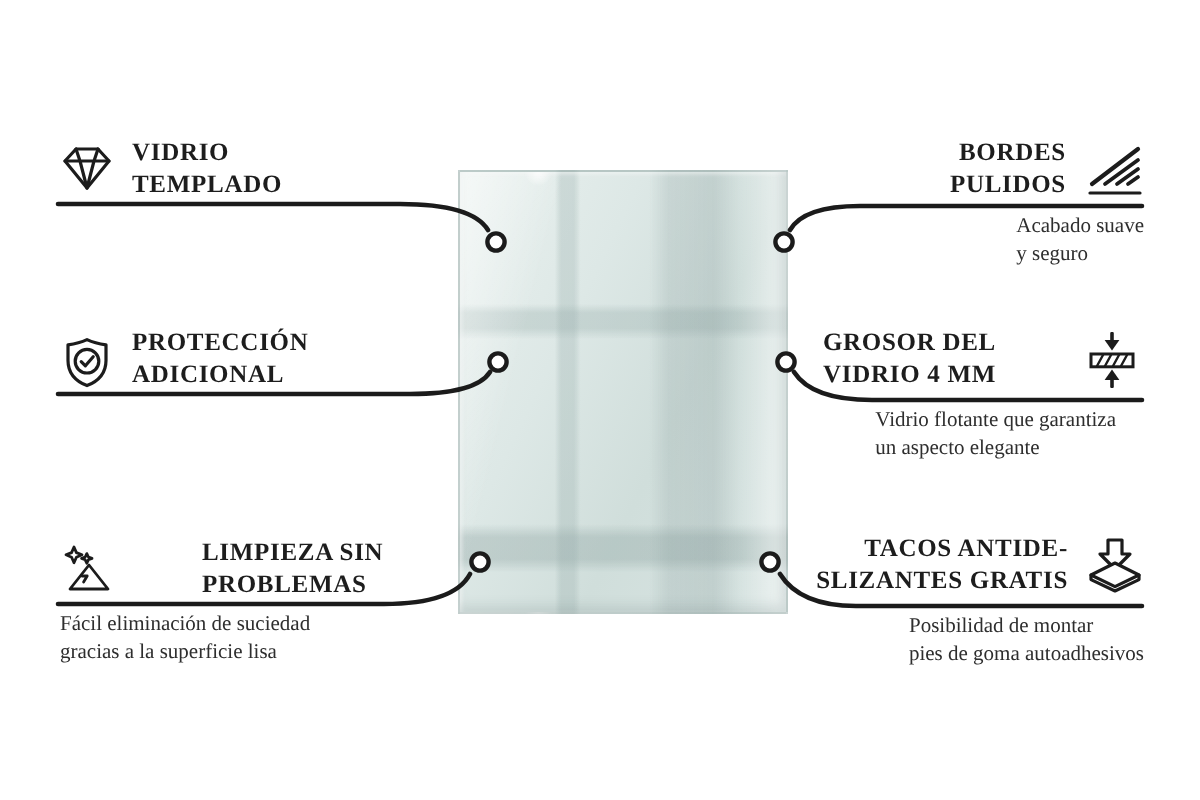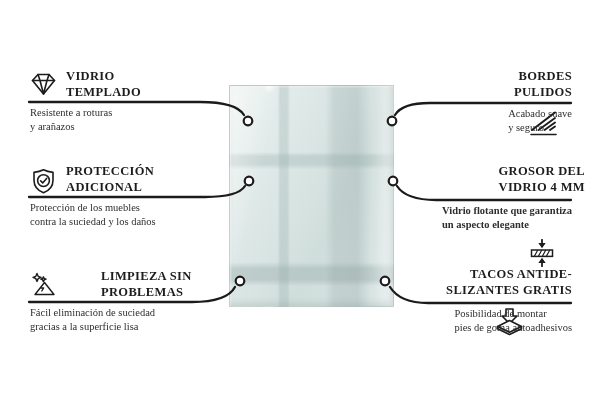--- a/index.html
+++ b/index.html
@@ -20,39 +20,39 @@
       linear-gradient(116deg, #eaf1ef 0%, #dde8e6 34%, #d0dedb 62%, #d9e5e3 100%);
     border:1px solid rgba(150,168,166,0.45);
     box-shadow: inset -2px -3px 6px rgba(110,132,132,0.20), inset 1px 1px 2px rgba(255,255,255,0.6);
   }
   
   .connectors{position:absolute;left:0;top:0;width:600px;height:400px;pointer-events:none;}
   .connectors path{fill:none;stroke:#1b1b1b;stroke-width:2.3;stroke-linecap:round;}
   .connectors circle{fill:#ffffff;stroke:#1b1b1b;stroke-width:2.2;}
   
   .feature-header{position:absolute;display:flex;align-items:center;gap:9px;}
-  .feature-header.right{justify-content:space-between;flex-direction:column;}
+  .feature-header.right{justify-content:space-between;}
   .feature-title{
     font-size:12.5px;font-weight:bold;letter-spacing:0.35px;line-height:1.25;
     white-space:pre-line;color:#1d1d1d;
   }
   .feature-header.right .feature-title{text-align:right;}
   .feature-desc{
     position:absolute;font-size:10.5px;line-height:1.32;white-space:pre-line;color:#2e2e2e;
   }
   .feature-desc.right{text-align:left;}
   .icon{flex:0 0 auto;display:block;}
   .icon svg{display:block;}
   
   .hdr-l1{left:30px;top:69px;}   .dsc-l1{left:30px;top:106px;}
   .hdr-l2{left:30px;top:164px;align-items:flex-end;}  .dsc-l2{left:30px;top:201px;}
   .hdr-l3{left:30px;top:269px;gap:44px;}  .dsc-l3{left:30px;top:306px;}
   
   .hdr-r1{right:28px;top:69px;}  .dsc-r1{right:28px;top:107px;}
-  .hdr-r2{right:15px;top:164px;gap:44px;} .dsc-r2{right:28px;top:204px;font-weight:bold;}
+  .hdr-r2{right:30px;top:164px;gap:44px;} .dsc-r2{right:42px;top:204px;}
   .hdr-r3{right:28px;top:267px;} .dsc-r3{right:28px;top:307px;}
 </style>
 </head>
 <body>
 
 <div class="canvas">
 
   <div class="glass"></div>
 
   <svg class="connectors" viewBox="0 0 600 400" xmlns="http://www.w3.org/2000/svg">
@@ -73,36 +73,32 @@
   <div class="feature-header hdr-l1">
     <span class="icon">
       <svg width="27" height="25" viewBox="0 0 27 25" fill="none" stroke="#1c1c1c" stroke-width="1.6" stroke-linejoin="round" stroke-linecap="round">
         <path d="M8,2.5 L19,2.5 L24.5,8.5 L13.5,22 L2.5,8.5 Z"></path>
         <path d="M2.5,8.5 L24.5,8.5 M8,2.5 L10,8.5 L13.5,22 M19,2.5 L17,8.5 L13.5,22"></path>
       </svg>
     </span>
     <span class="feature-title">VIDRIO
 TEMPLADO</span>
   </div>
-  <div class="feature-desc dsc-l1">Resistente a roturas
-y arañazos</div>
 
   <div class="feature-header hdr-l2">
     <span class="icon">
       <svg width="27" height="27" viewBox="0 0 27 27" fill="none" stroke="#1c1c1c" stroke-width="1.6" stroke-linejoin="round" stroke-linecap="round">
         <path d="M13.5,1.8 C16.4,3.2 19.8,4 23,4.4 V12.2 C23,18.6 19,22.6 13.5,24.8 C8,22.6 4,18.6 4,12.2 V4.4 C7.2,4 10.6,3.2 13.5,1.8 Z"></path>
         <circle cx="13.5" cy="12.6" r="5.9"></circle>
         <path d="M10.6,12.8 L12.7,14.9 L16.6,10.4"></path>
       </svg>
     </span>
     <span class="feature-title">PROTECCIÓN
 ADICIONAL</span>
   </div>
-  <div class="feature-desc dsc-l2">Protección de los muebles
-contra la suciedad y los daños</div>
 
   <div class="feature-header hdr-l3">
     <span class="icon">
       <svg width="27" height="25" viewBox="0 0 27 25" fill="none" stroke="#1c1c1c" stroke-width="1.4" stroke-linejoin="round" stroke-linecap="round">
         <path d="M14.5,10.5 L24,22.5 H5 Z"></path>
         <path d="M11,16 l2.6,0 l-1.8,3"></path>
         <path d="M7,1.5 L8.2,4.3 L11,5.4 L8.2,6.6 L7,9.4 L5.8,6.6 L3,5.4 L5.8,4.3 Z"></path>
         <path d="M13.4,4.8 L14.2,6.5 L16,7.2 L14.2,7.9 L13.4,9.6 L12.6,7.9 L10.8,7.2 L12.6,6.5 Z"></path>
       </svg>
     </span>

